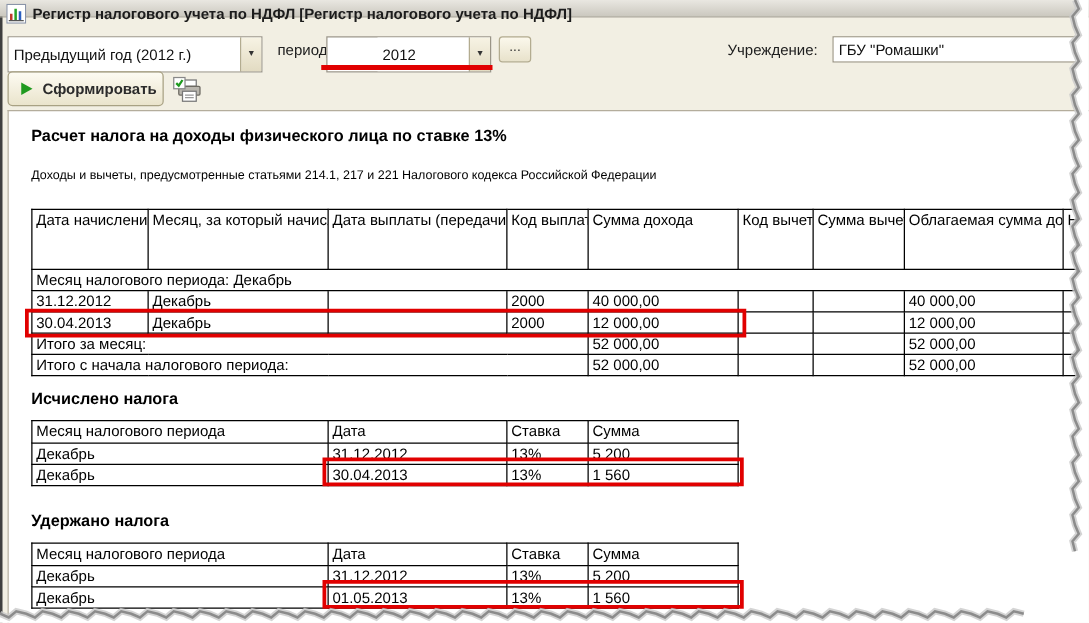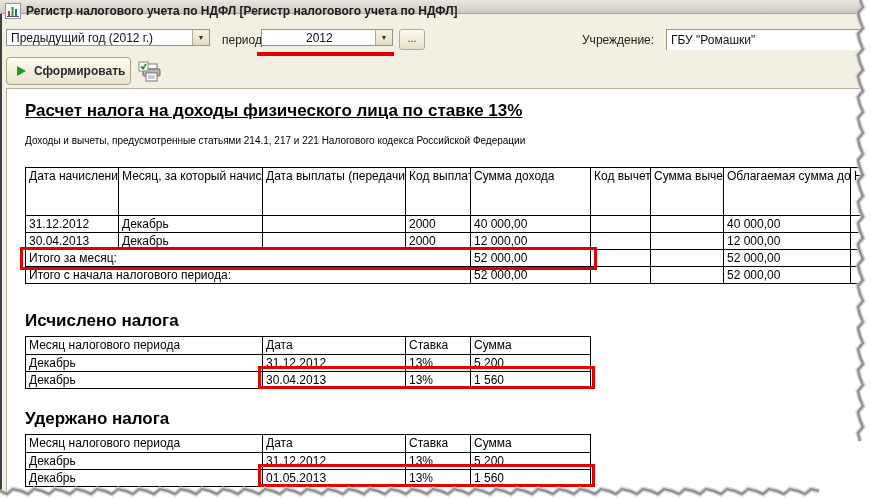--- a/index.html
+++ b/index.html
@@ -17,40 +17,40 @@
 
   
   .titlebar{position:absolute;left:0;top:0;right:0;height:14px;
     background:linear-gradient(#e9e7e1,#cbc8bf);
     border-bottom:1px solid #a9a69c;z-index:3;}
   .title-icon{position:absolute;left:5px;top:3px;width:16px;height:16px;}
   .title-text{position:absolute;left:26px;top:0;line-height:22px;font-size:12px;font-weight:bold;color:var(--titlebar_text);white-space:nowrap;}
 
   
   .lbl{position:absolute;font-size:12px;color:#202020;white-space:nowrap;z-index:3;}
-  .combo{position:absolute;height:17px;background:#fff;border:1px solid #9a9587;display:flex;z-index:3;}
+  .combo{position:absolute;height:29px;background:#fff;border:1px solid #9a9587;display:flex;z-index:3;}
   .combo input{flex:1;border:none;outline:none;padding:1px 4px;font-size:12px;font-family:inherit;background:#fff;color:#111;min-width:0;}
   .combo .combo-btn{width:17px;height:100%;background:linear-gradient(#f7f3e4,#e2dbc2);border-left:1px solid #b3ac90;
     display:flex;align-items:center;justify-content:center;font-size:7px;color:#333;cursor:default;}
   .field{position:absolute;height:21px;background:#fff;border:1px solid #9a9587;z-index:3;}
   .field input{width:100%;height:100%;border:none;outline:none;padding:1px 4px;font-size:12px;font-family:inherit;background:#fff;color:#111;}
   .btn-ellipsis{position:absolute;width:26px;height:21px;border:1px solid #b3ac90;border-radius:3px;
     background:linear-gradient(#fbf8ec,#e8e2cb);font-size:11px;color:#333;text-align:center;line-height:17px;z-index:3;}
   .btn-generate{position:absolute;left:6px;top:57px;width:125px;height:28px;border:1px solid #a8a183;border-radius:4px;
     background:linear-gradient(#fdfbf2,#eae4cc);display:flex;align-items:center;gap:8px;padding-left:10px;z-index:3;}
   .play-tri{width:0;height:0;border-left:9px solid var(--accent_green);border-top:5px solid transparent;border-bottom:5px solid transparent;}
   .btn-generate span{font-size:12px;font-weight:bold;color:#2b2b2b;}
   .btn-print{position:absolute;left:138px;top:61px;width:24px;height:22px;z-index:3;}
 
   
   .content{position:absolute;left:6px;top:88px;right:0;bottom:0;background:#fff;
     border-top:1px solid #b4ad9c;border-left:1px solid #b4ad9c;z-index:1;}
-  .rpt-title{position:absolute;left:18px;top:12px;font-size:17px;font-weight:bold;color:#000;white-space:nowrap;text-decoration:underline;}
+  .rpt-title{position:absolute;left:18px;top:12px;font-size:13px;font-weight:bold;color:#000;white-space:nowrap;}
   .rpt-sub{position:absolute;left:18px;top:46px;font-size:10px;color:#000;white-space:nowrap;}
-  .sec-title{position:absolute;left:18px;font-size:17px;font-weight:bold;color:#000;white-space:nowrap;}
+  .sec-title{position:absolute;left:18px;font-size:13px;font-weight:bold;color:#000;white-space:nowrap;}
 
   table.rpt{position:absolute;border-collapse:collapse;table-layout:fixed;font-size:12px;color:#000;}
   table.rpt th,table.rpt td{border:1px solid #000;padding:0 3px;overflow:hidden;white-space:nowrap;font-weight:normal;text-align:left;vertical-align:top;}
   table.rpt td{height:16px;line-height:16px;vertical-align:middle;}
   table.rpt th{line-height:15px;padding-top:1px;padding-bottom:1px;}
   .t1 th{height:48px;}
   .num{text-align:right;}
   .group td{font-weight:bold;}
 
   
@@ -129,20 +129,23 @@
           <th>Дата начисления</th>
           <th>Месяц, за который начислена оплата труда</th>
           <th>Дата выплаты (передачи дохода в натуральной форме)</th>
           <th>Код выплаты</th>
           <th>Сумма дохода</th>
           <th>Код вычета</th>
           <th>Сумма вычета</th>
           <th>Облагаемая сумма дохода</th>
           <th>Н</th>
         </tr>
+        <tr class="group">
+          <td colspan="9">Месяц налогового периода: Декабрь</td>
+        </tr>
         <tr>
           <td>31.12.2012</td>
           <td>Декабрь</td>
           <td></td>
           <td>2000</td>
           <td class="num">40 000,00</td>
           <td></td>
           <td class="num"></td>
           <td class="num">40 000,00</td>
           <td></td>

